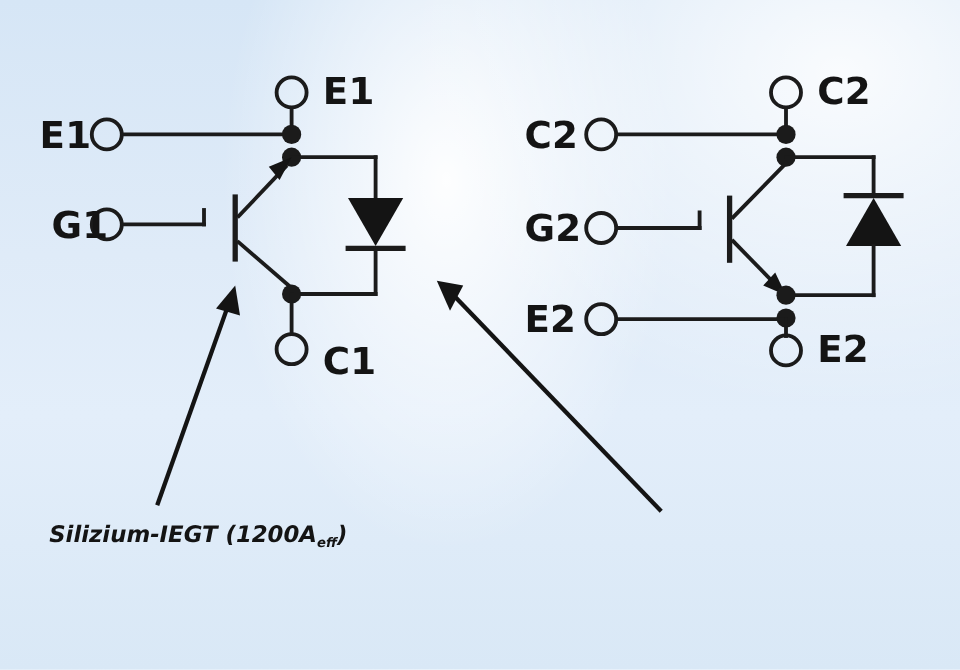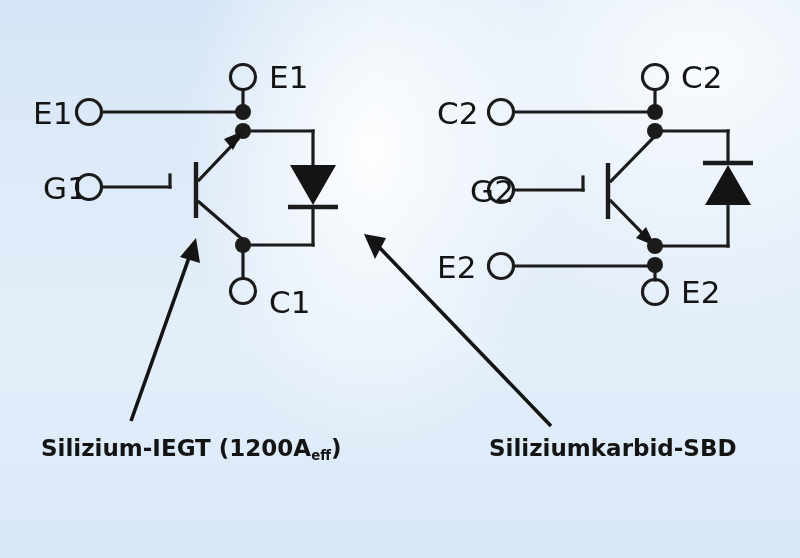--- a/index.html
+++ b/index.html
@@ -30,26 +30,26 @@
   .ink { stroke: #1b1b1b; stroke-width: 3.2; fill: none; stroke-linecap: square; }
   .ink-thick { stroke: #1b1b1b; stroke-width: 4.4; fill: none; stroke-linecap: butt; }
   .term { stroke: #1b1b1b; stroke-width: 3.2; fill: none; }
   .node { fill: #1b1b1b; }
   .solid { fill: #141414; stroke: none; }
   .arrowline { stroke: #141414; stroke-width: 3.6; fill: none; stroke-linecap: butt; }
   .lbl {
     position: absolute;
     color: #141414;
     font-family: "DejaVu Sans", sans-serif;
-    font-weight: 400;
+    font-weight: 700;
     white-space: nowrap;
     letter-spacing: 0.2px;
   }
   .pin-lbl { font-size: 31px; }
-  .cap-lbl { font-size: 23px; font-weight: 600; letter-spacing: 0px; }
+  .cap-lbl { font-size: 19px; font-weight: 600; letter-spacing: 0px; font-style: italic; }
   .cap-lbl sub { font-size: 0.58em; vertical-align: -0.32em; font-weight: 600; }
 </style>
 </head>
 <body>
 
 <div id="canvas">
 
   <svg id="schematic" viewBox="0 0 800 558">
 
     <g>
@@ -135,26 +135,23 @@
       <polygon class="solid" points="364,234 386,238 375,259"></polygon>
     </g>
   </svg>
 
   <div class="lbl pin-lbl" style="left:33px; top:95px;">E1</div>
   <div class="lbl pin-lbl" style="left:43px; top:170px;">G1</div>
   <div class="lbl pin-lbl" style="left:269px; top:59px;">E1</div>
   <div class="lbl pin-lbl" style="left:269px; top:284px;">C1</div>
 
   <div class="lbl pin-lbl" style="left:437px; top:95px;">C2</div>
-  <div class="lbl pin-lbl" style="left:437px; top:173px;margin-left:33px;">G2</div>
+  <div class="lbl pin-lbl" style="left:437px; top:173px;">G2</div>
   <div class="lbl pin-lbl" style="left:437px; top:249px;">E2</div>
   <div class="lbl pin-lbl" style="left:681px; top:59px;">C2</div>
   <div class="lbl pin-lbl" style="left:681px; top:274px;">E2</div>
 
   <div class="lbl cap-lbl" style="left:41px; top:435px;">
     <span>Silizium-IEGT (1200A</span><sub>eff</sub><span>)</span>
   </div>
 
-  <div class="lbl cap-lbl" style="left:489px; top:435px;">
-    <span>Siliziumkarbid-SBD</span><sub></sub><span></span>
-  </div>
 
 </div>
 
 </body></html>

